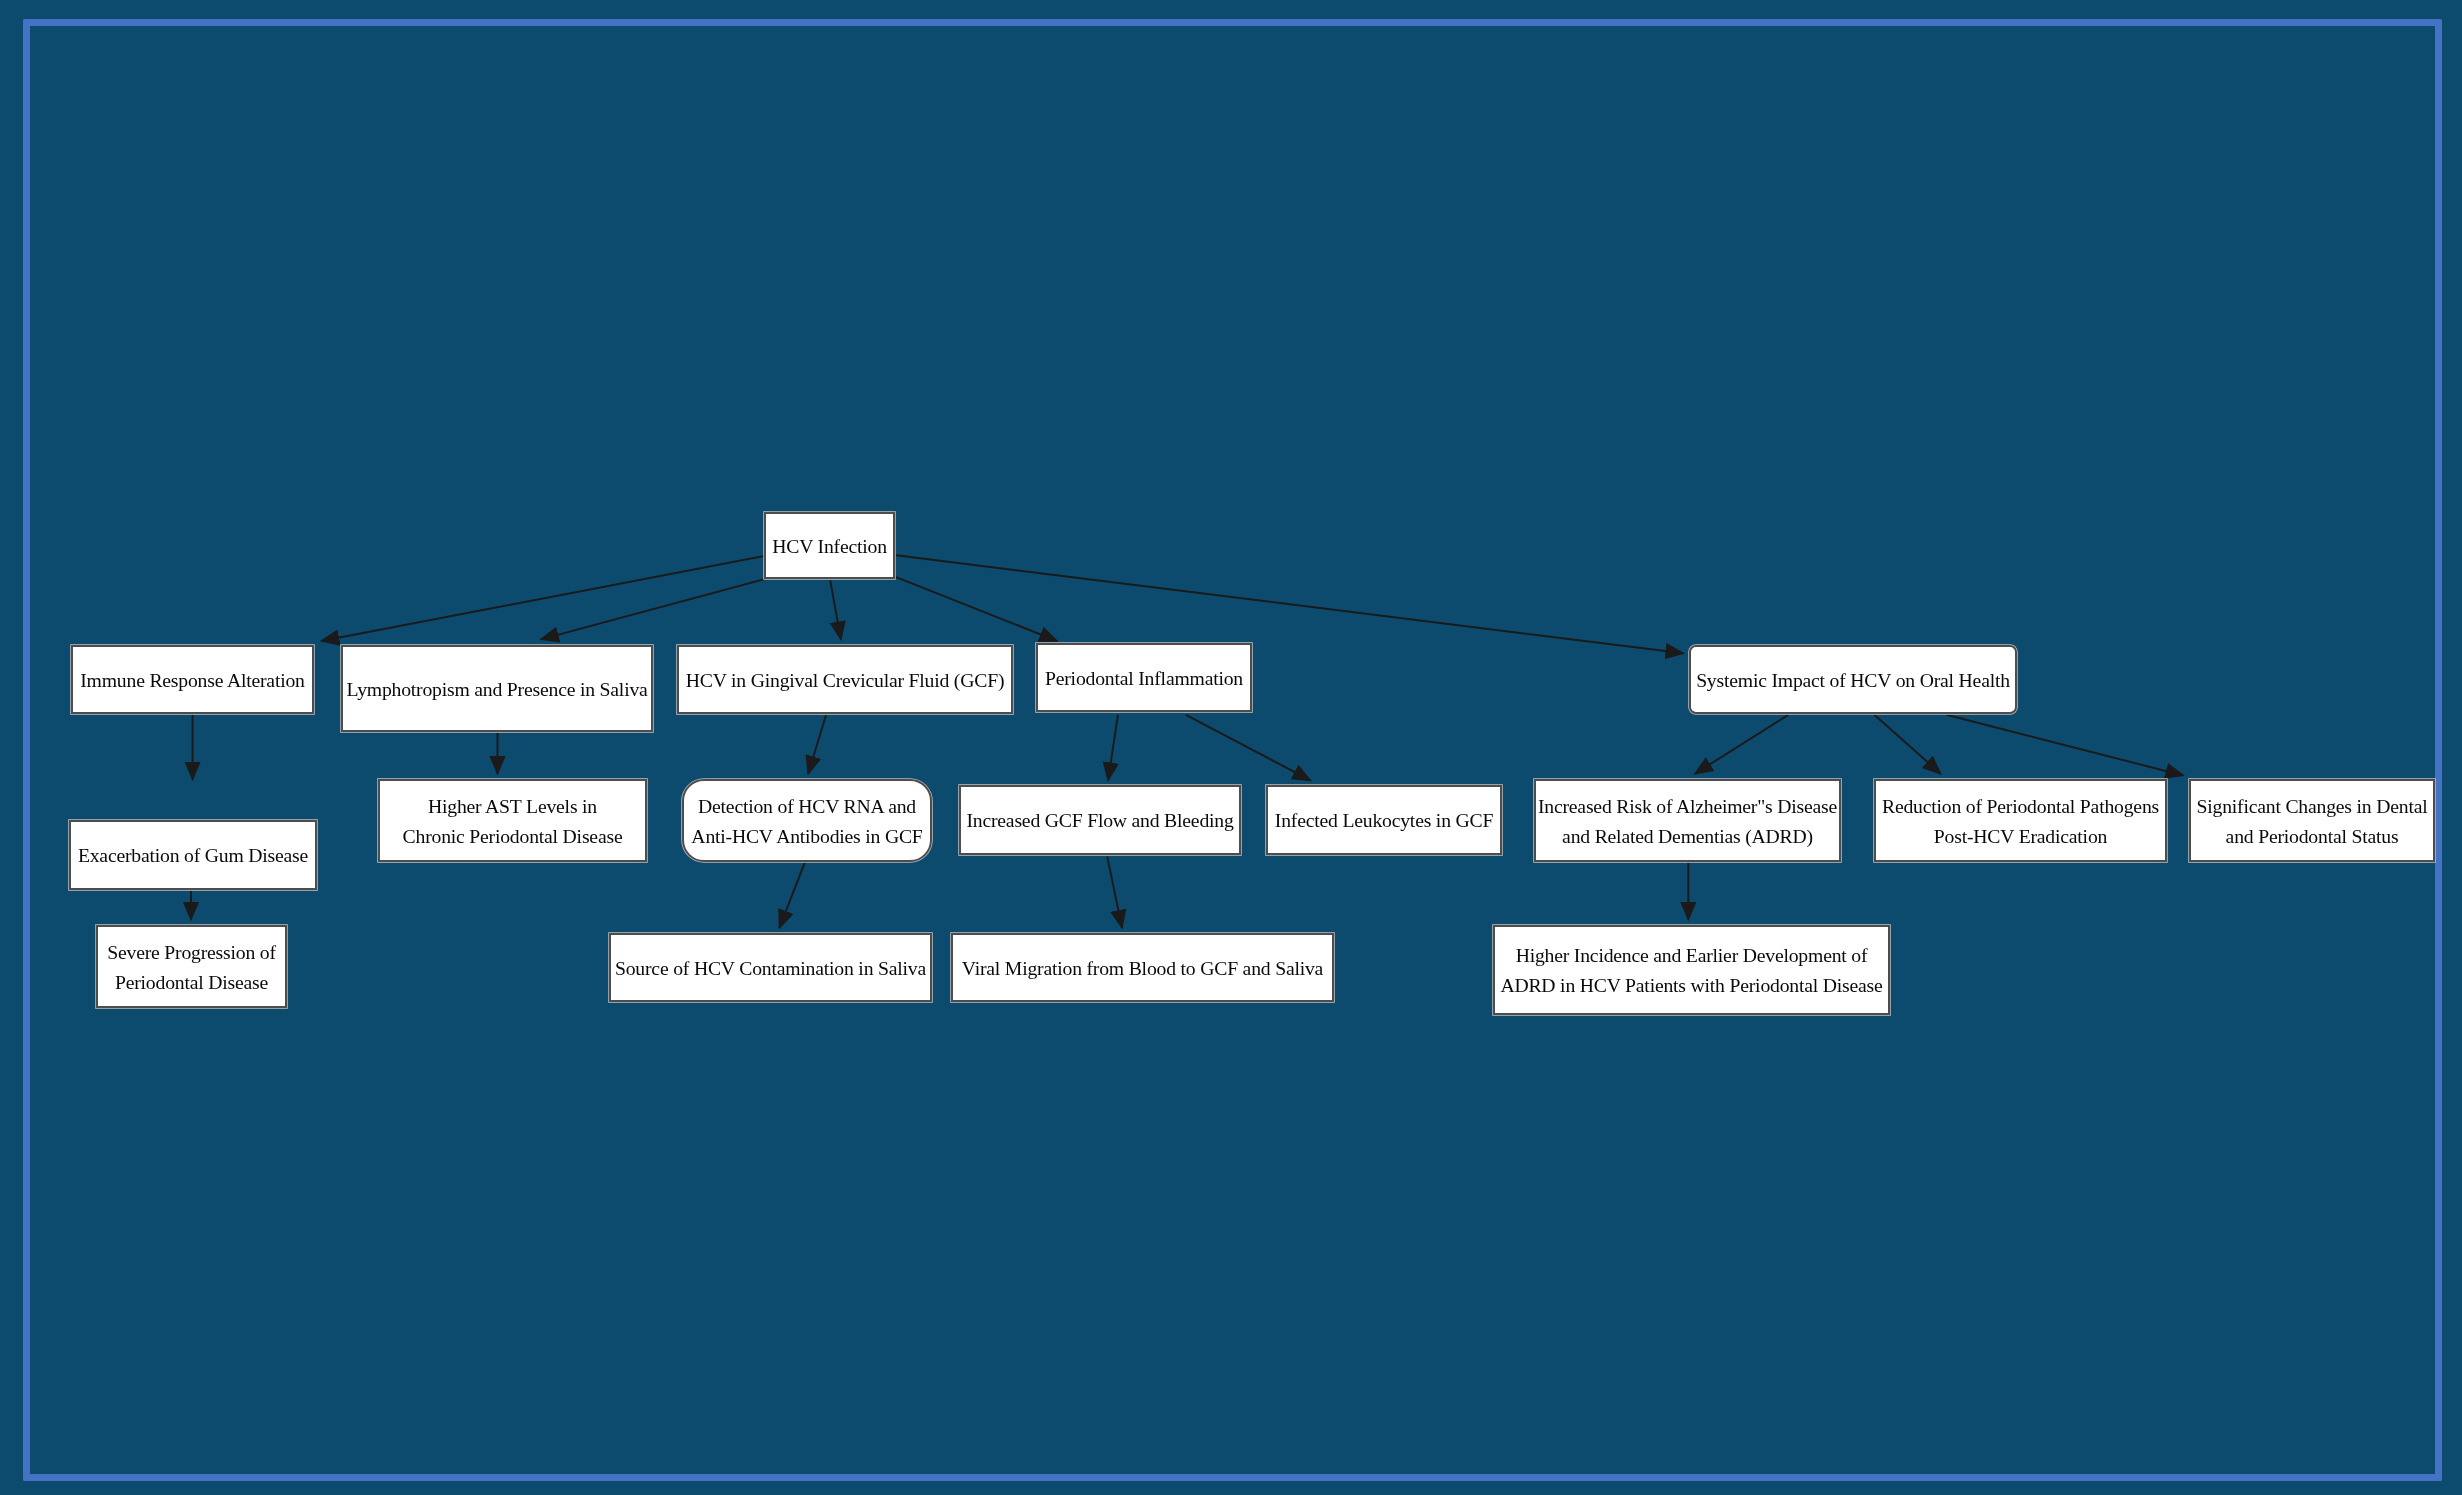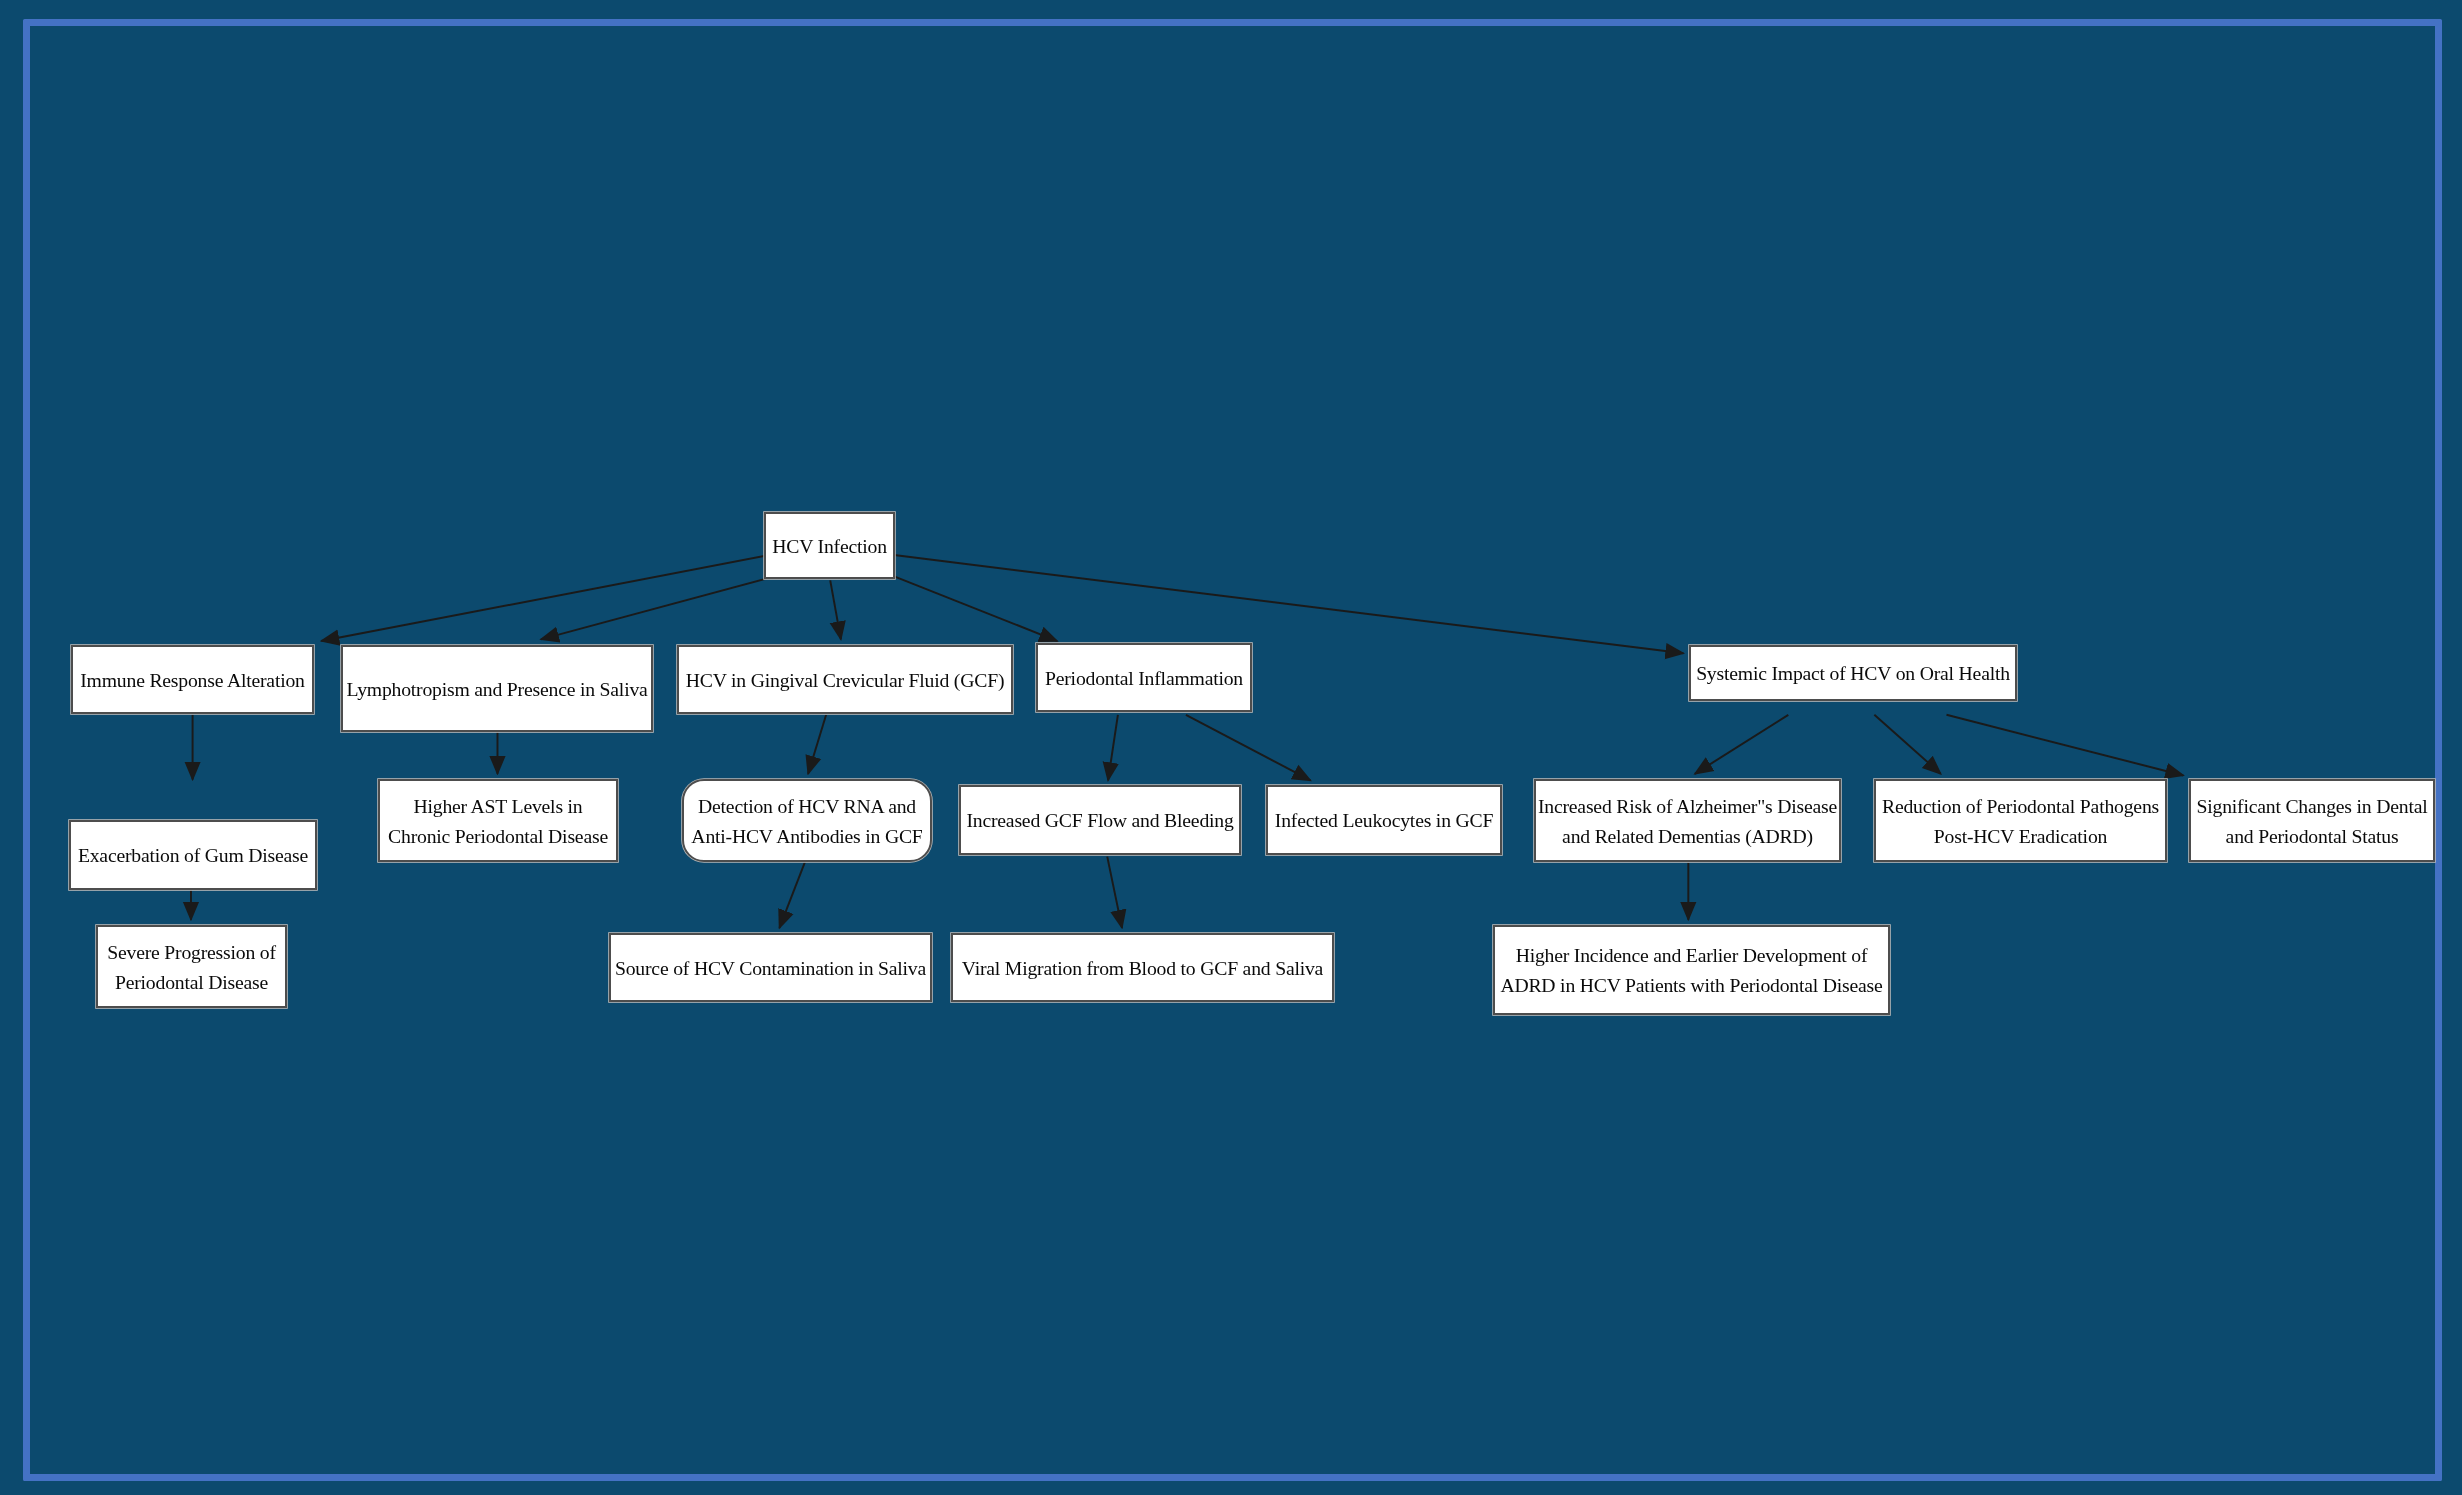--- a/index.html
+++ b/index.html
@@ -104,27 +104,27 @@
       </div>
       <div class="node" style="left: 341px; top: 645px; width: 312px; height: 87px;">
         <span>Lymphotropism and Presence in Saliva</span>
       </div>
       <div class="node" style="left: 677px; top: 645px; width: 336px; height: 69px;">
         <span>HCV in Gingival Crevicular Fluid (GCF)</span>
       </div>
       <div class="node" style="left: 1036px; top: 643px; width: 216px; height: 69px;">
         <span>Periodontal Inflammation</span>
       </div>
-      <div class="node" style="left: 1689px; top: 645px; width: 328px; height: 56px;">
+      <div class="node" style="left: 1689px; top: 645px; width: 328px; height: 69px; border-radius: 7px;">
         <span>Systemic Impact of HCV on Oral Health</span>
       </div>
       <div class="node" style="left: 69px; top: 784px; width: 248px; height: 70px; margin-top: 36px;">
         <span>Exacerbation of Gum Disease</span>
       </div>
-      <div class="node" style="left: 378px; top: 779px; width: 240px; height: 83px;">
+      <div class="node" style="left: 378px; top: 779px; width: 269px; height: 83px;">
         <span>Higher AST Levels in</span>
         <span>Chronic Periodontal Disease</span>
       </div>
       <div class="node" style="left: 682px; top: 779px; width: 250px; height: 83px; border-radius: 22px;">
         <span>Detection of HCV RNA and</span>
         <span>Anti-HCV Antibodies in GCF</span>
       </div>
       <div class="node" style="left: 959px; top: 785px; width: 282px; height: 70px;">
         <span>Increased GCF Flow and Bleeding</span>
       </div>

